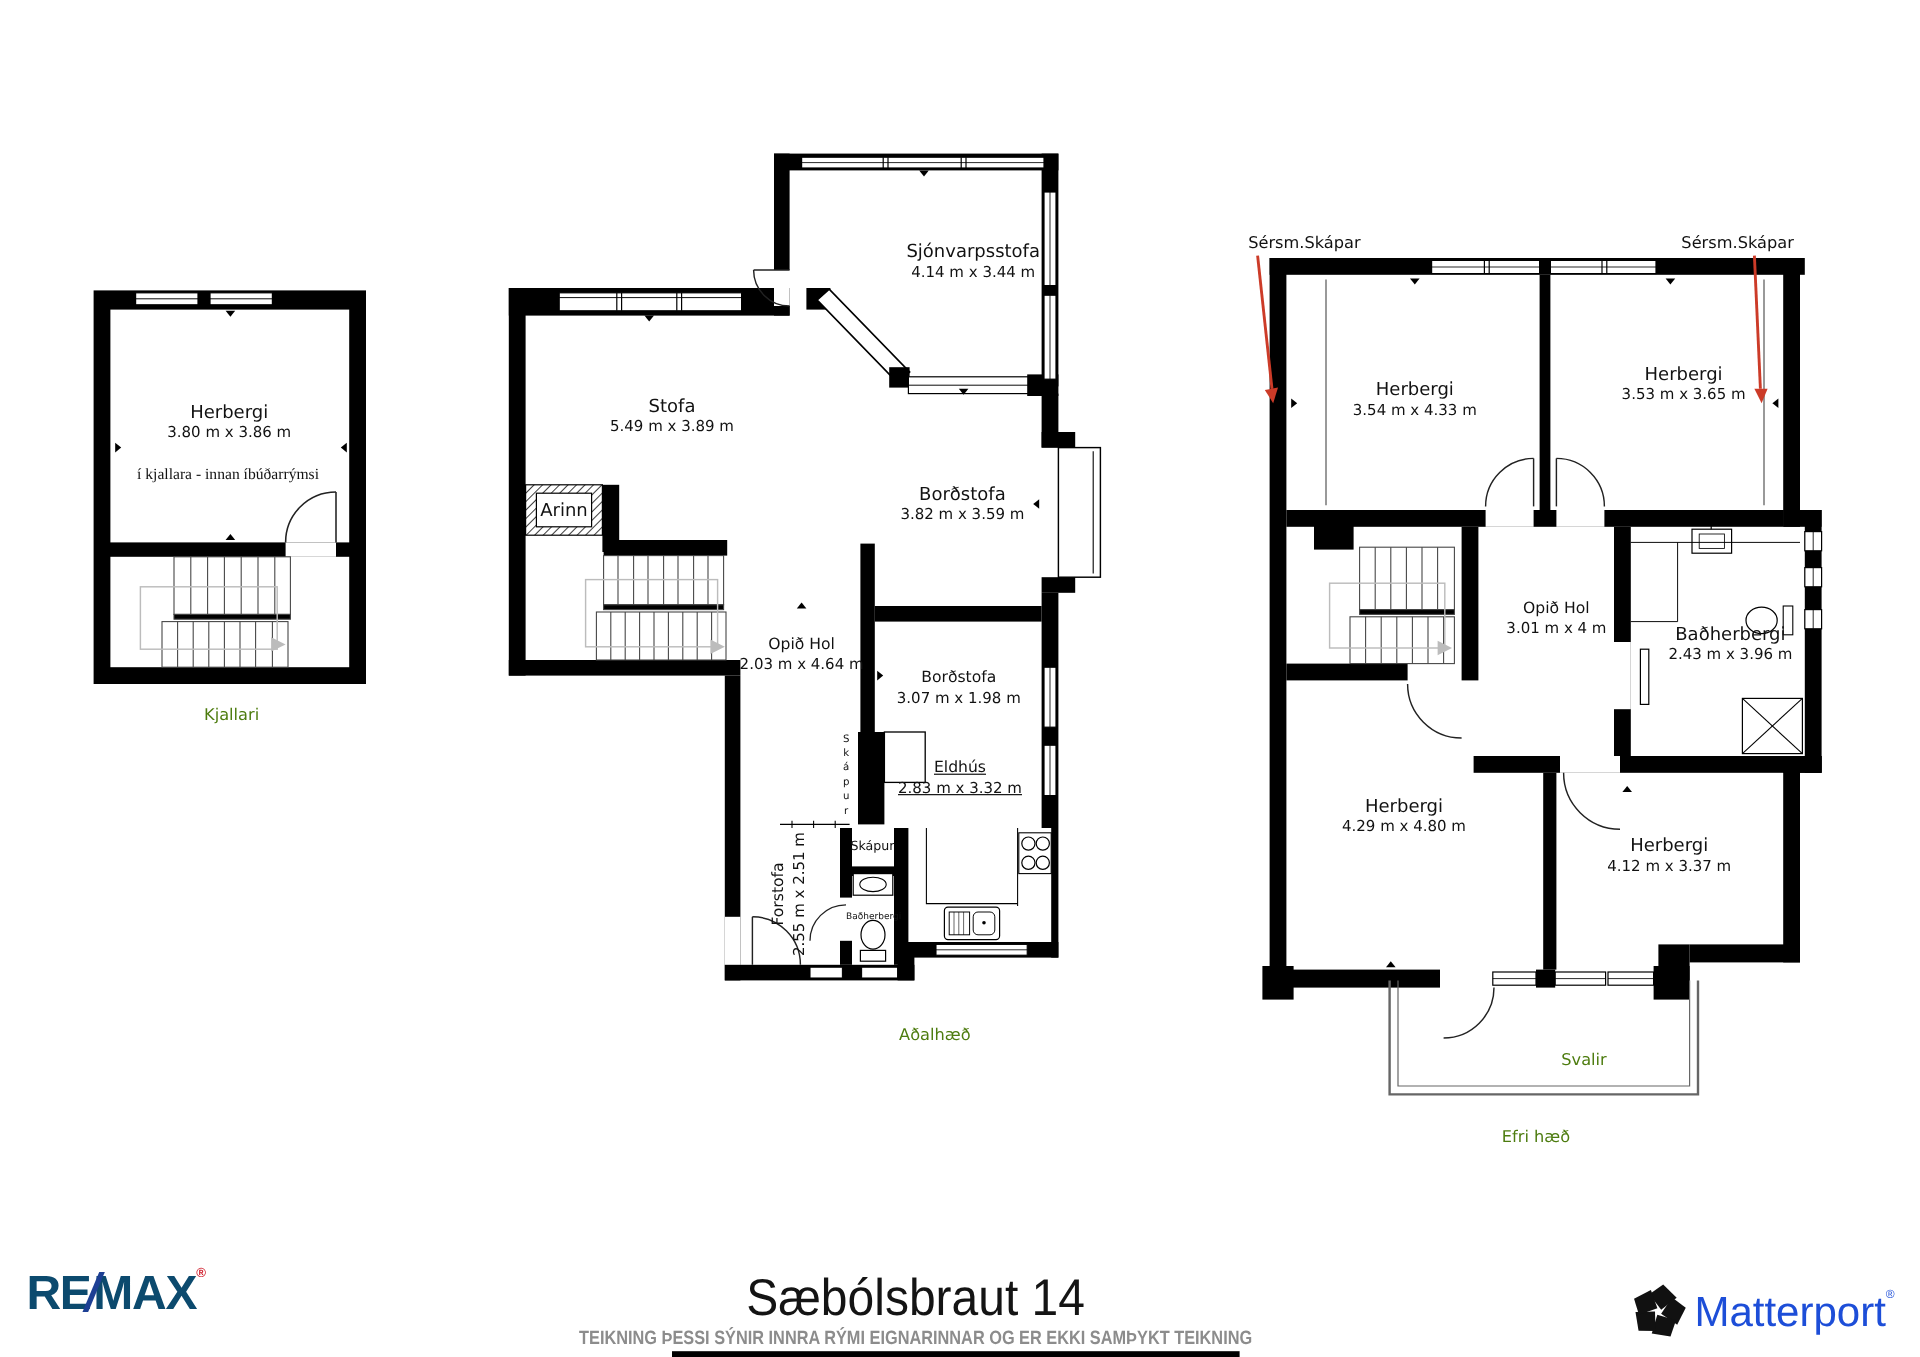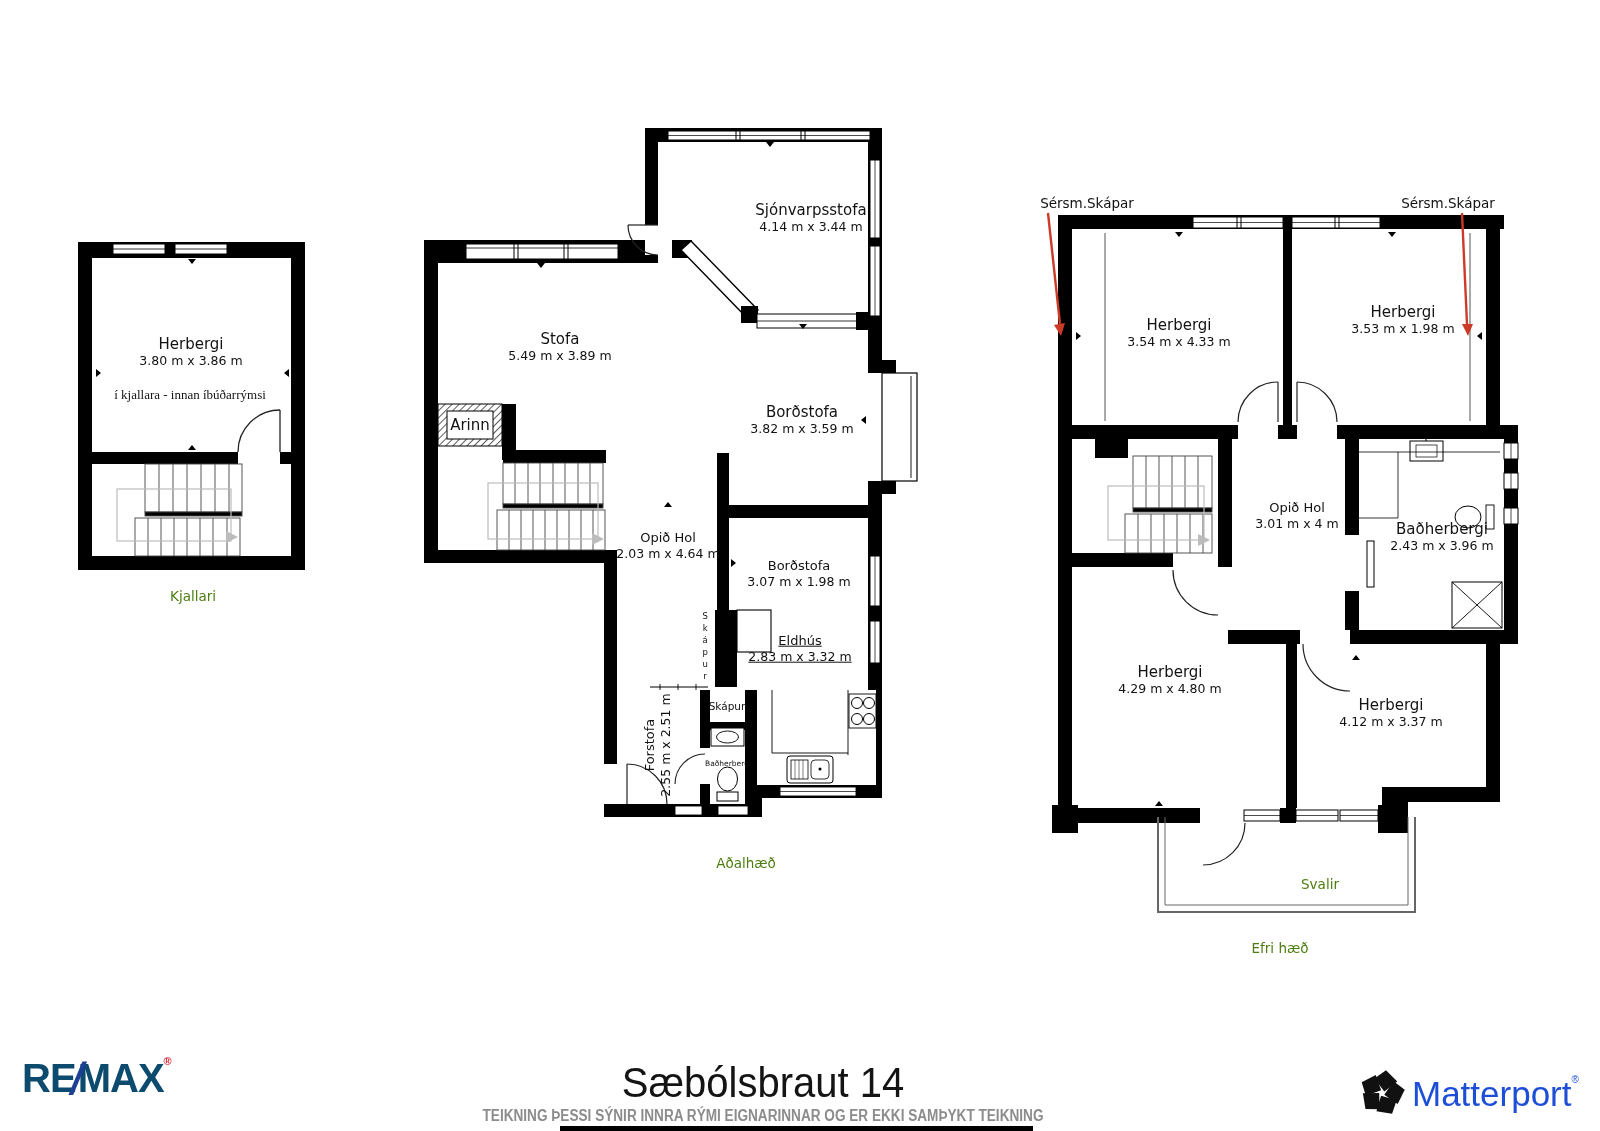--- a/index.html
+++ b/index.html
@@ -403,31 +403,31 @@
   <div class="rd">2.83 m x 3.32 m</div>
 </div>
 <div class="lbl room-label rot90" style="left:657px;top:745px;">
   <div class="rn rn-sm">Forstofa</div>
   <div class="rd">2.55 m x 2.51 m</div>
 </div>
 <div class="lbl vert" style="left:705px;top:647px;">Skápur</div>
 <div class="lbl skapbox" style="left:727px;top:706px;">Skápur</div>
 <div class="lbl tinybath" style="left:728px;top:763px;">Baðherbergi</div>
 <div class="lbl arinn" style="left:470px;top:425px;">Arinn</div>
-<div class="lbl floor-lbl" style="left:746px;top:863px;">Aðalhæð</div>
+<div class="lbl floor-lbl" style="left:779px;top:863px;">Aðalhæð</div>
 
 <div class="lbl sersm" style="left:1087px;top:203px;">Sérsm.Skápar</div>
 <div class="lbl sersm" style="left:1448px;top:203px;">Sérsm.Skápar</div>
 <div class="lbl room-label" style="left:1179px;top:332px;">
   <div class="rn">Herbergi</div>
   <div class="rd">3.54 m x 4.33 m</div>
 </div>
 <div class="lbl room-label" style="left:1403px;top:319px;">
   <div class="rn">Herbergi</div>
-  <div class="rd">3.53 m x 1.98 m</div>
+  <div class="rd">3.53 m x 3.65 m</div>
 </div>
 <div class="lbl room-label" style="left:1297px;top:515px;">
   <div class="rn rn-sm">Opið Hol</div>
   <div class="rd">3.01 m x 4 m</div>
 </div>
 <div class="lbl room-label" style="left:1442px;top:536px;">
   <div class="rn">Baðherbergi</div>
   <div class="rd">2.43 m x 3.96 m</div>
 </div>
 <div class="lbl room-label" style="left:1170px;top:679px;">

